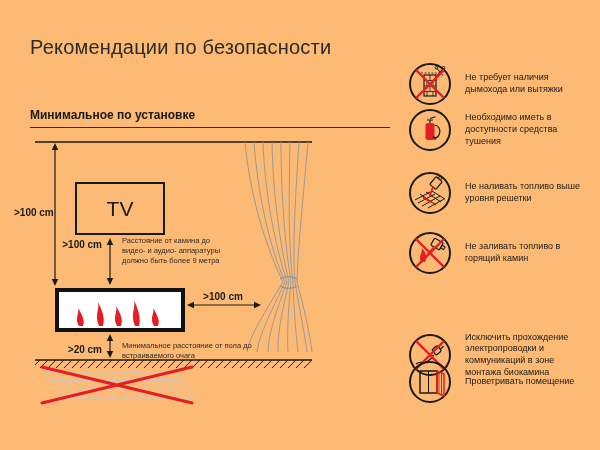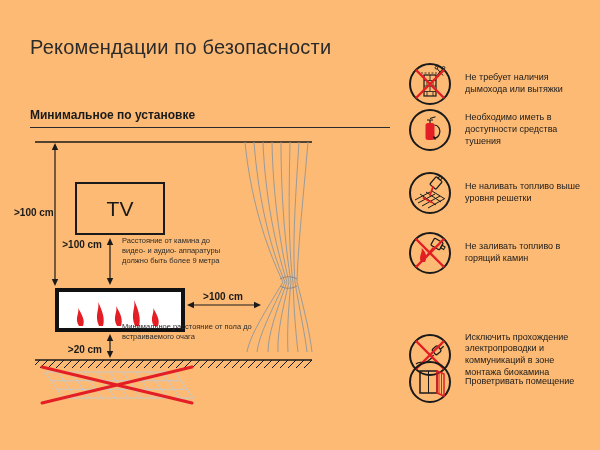--- a/index.html
+++ b/index.html
@@ -102,21 +102,21 @@
         <path d="M95,34 C90,26 96,21 94,16 C99,24 101,29 99,34 Z"></path>
       </g>
     </svg>
   </div>
 
   <div class="dim" style="left:14px;top:207px;">&gt;100 cm</div>
   <div class="dim" style="left:58px;top:239px;width:44px;text-align:right;">&gt;100 cm</div>
   <div class="note" style="left:122px;top:236px;width:112px;">Расстояние от камина до видео- и аудио- аппаратуры должно быть более 9 метра</div>
   <div class="dim" style="left:186px;top:291px;width:74px;text-align:center;">&gt;100 cm</div>
   <div class="dim" style="left:58px;top:344px;width:44px;text-align:right;">&gt;20 cm</div>
-  <div class="note" style="left:122px;top:322px;width:132px;">Минимальное расстояние от пола до встраиваемого очага</div>
+  <div class="note" style="left:122px;top:341px;width:132px;">Минимальное расстояние от пола до встраиваемого очага</div>
 
   <div class="rec-row" style="top:62px;">
     <svg class="rec-icon" viewBox="0 0 44 44" aria-hidden="true">
       <circle cx="22" cy="22" r="20" fill="none" stroke="#1a1a1a" stroke-width="2"></circle>
       <rect x="16" y="13" width="12" height="21" fill="none" stroke="#1a1a1a" stroke-width="1.2"></rect>
       <path d="M16,18.5 h12 M16,24 h12 M16,29.5 h12 M22,13 v5.5 M19,18.5 v5.5 M25,18.5 v5.5 M22,24 v5.5 M19,29.5 v4.5 M25,29.5 v4.5" stroke="#1a1a1a" stroke-width=".8" fill="none"></path>
       <path d="M13,11 H31" stroke="#1a1a1a" stroke-width=".8" stroke-dasharray="2 1.5"></path>
       <path d="M29,6.5 l6,7 M35,6.5 l-6,7" stroke="#1a1a1a" stroke-width="1"></path>
       <circle cx="28.4" cy="5.8" r="1.3" fill="none" stroke="#1a1a1a" stroke-width=".9"></circle>
       <circle cx="35.6" cy="5.8" r="1.3" fill="none" stroke="#1a1a1a" stroke-width=".9"></circle>

